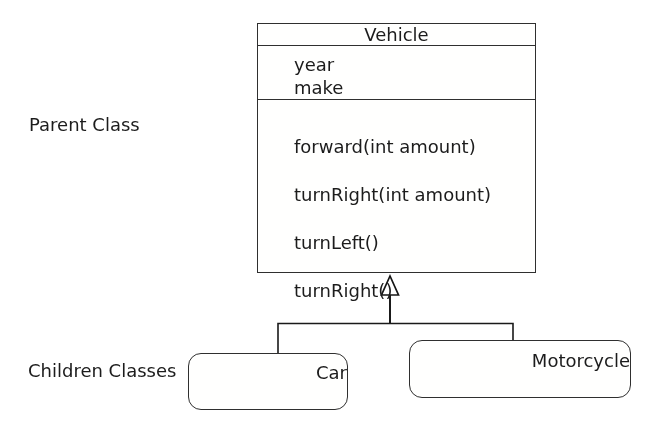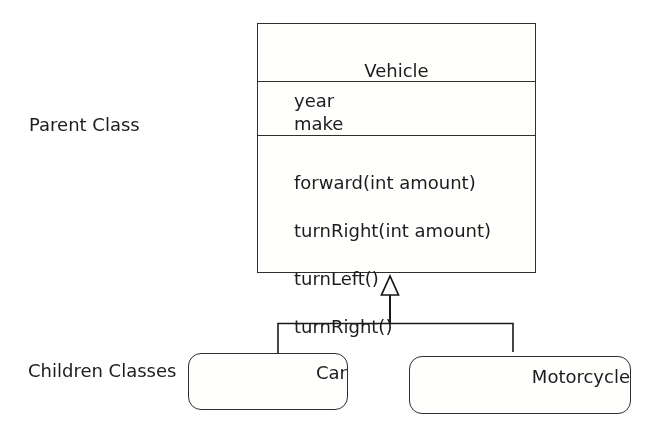--- a/index.html
+++ b/index.html
@@ -47,21 +47,20 @@
     display: flex;
     flex-direction: column;
   }
   .vehicle-title {
     height: 35px;
     border-bottom: 1.5px solid #2f2f2f;
     display: flex;
     align-items: center;
     justify-content: center;
     box-sizing: border-box;
-    margin-top: 36px;
   }
   .vehicle-attrs {
     height: 94px;
     border-bottom: 1.5px solid #2f2f2f;
     box-sizing: border-box;
     padding: 7px 0 0 36px;
   }
   .vehicle-attrs .member { line-height: 23px; }
   .vehicle-methods {
     flex: 1;
@@ -75,21 +74,21 @@
   }
   .car-box {
     left: 188px;
     top: 353px;
     width: 160px;
     height: 57px;
     padding-top: 8px;
   }
   .motorcycle-box {
     left: 409px;
-    top: 356px;
+    top: 340px;
     width: 222px;
     height: 58px;
     padding-top: 9px;
   }
 </style>
 </head>
 <body>
 
 <div class="canvas">
 

